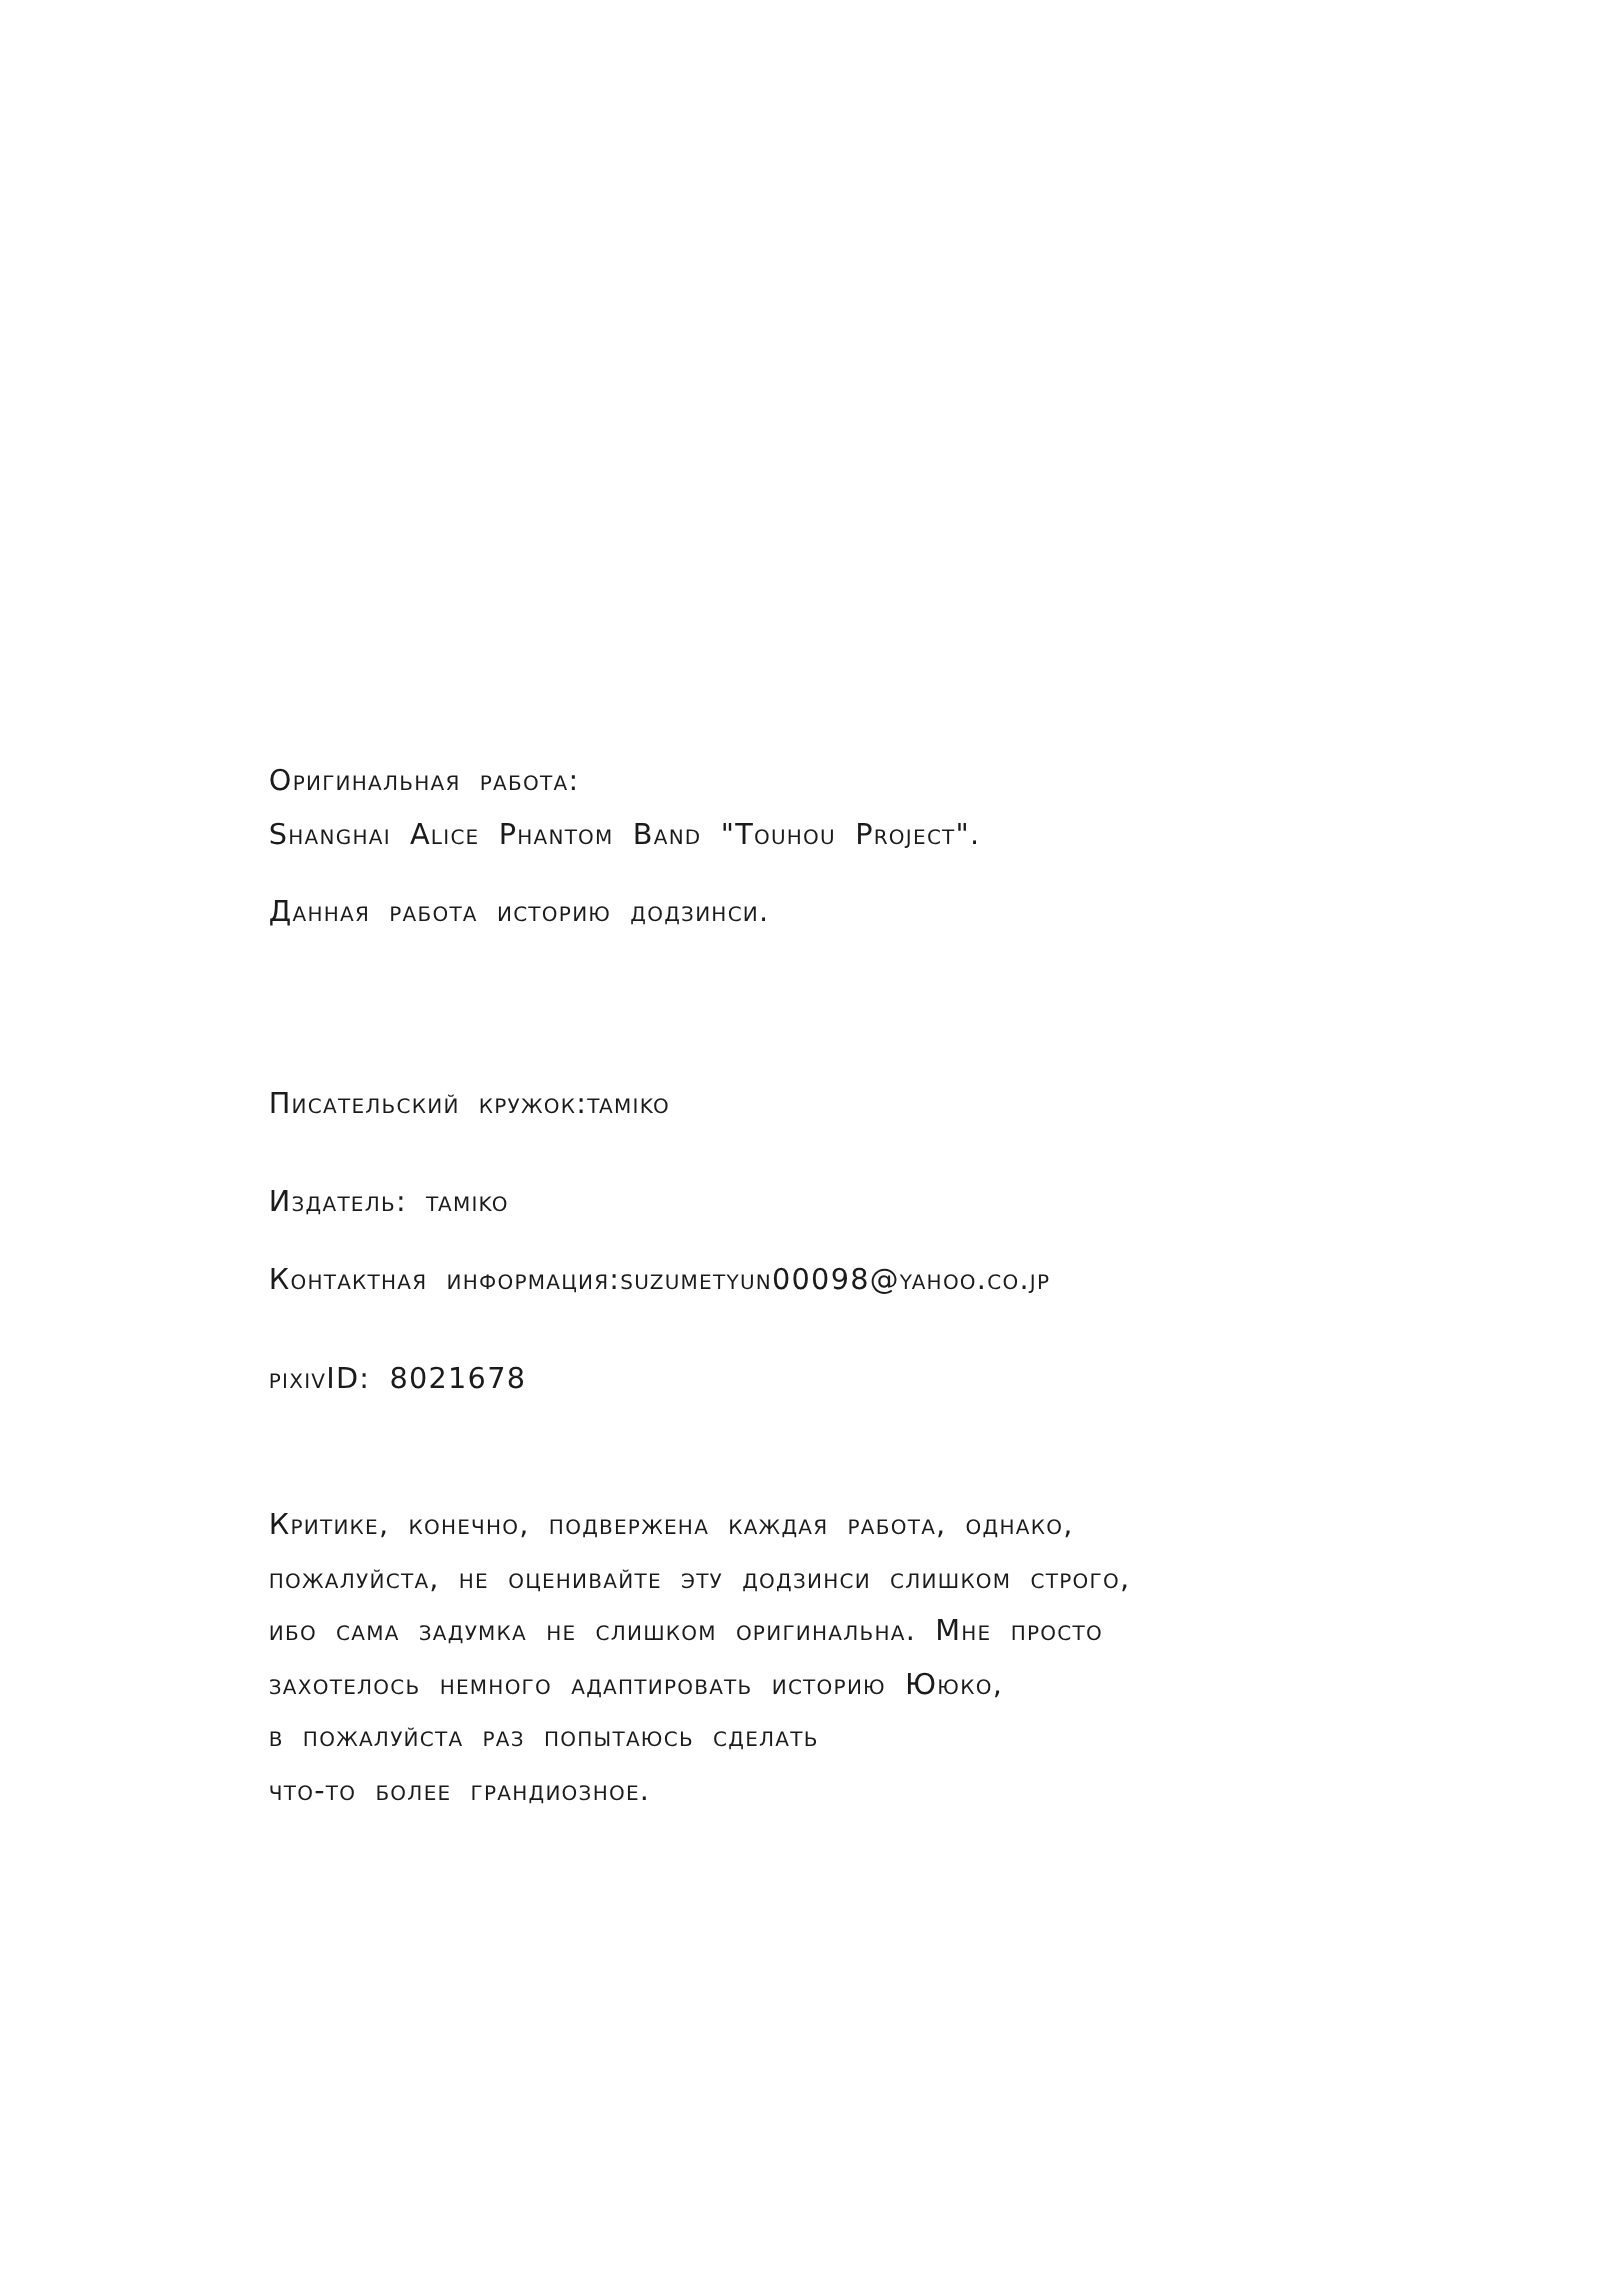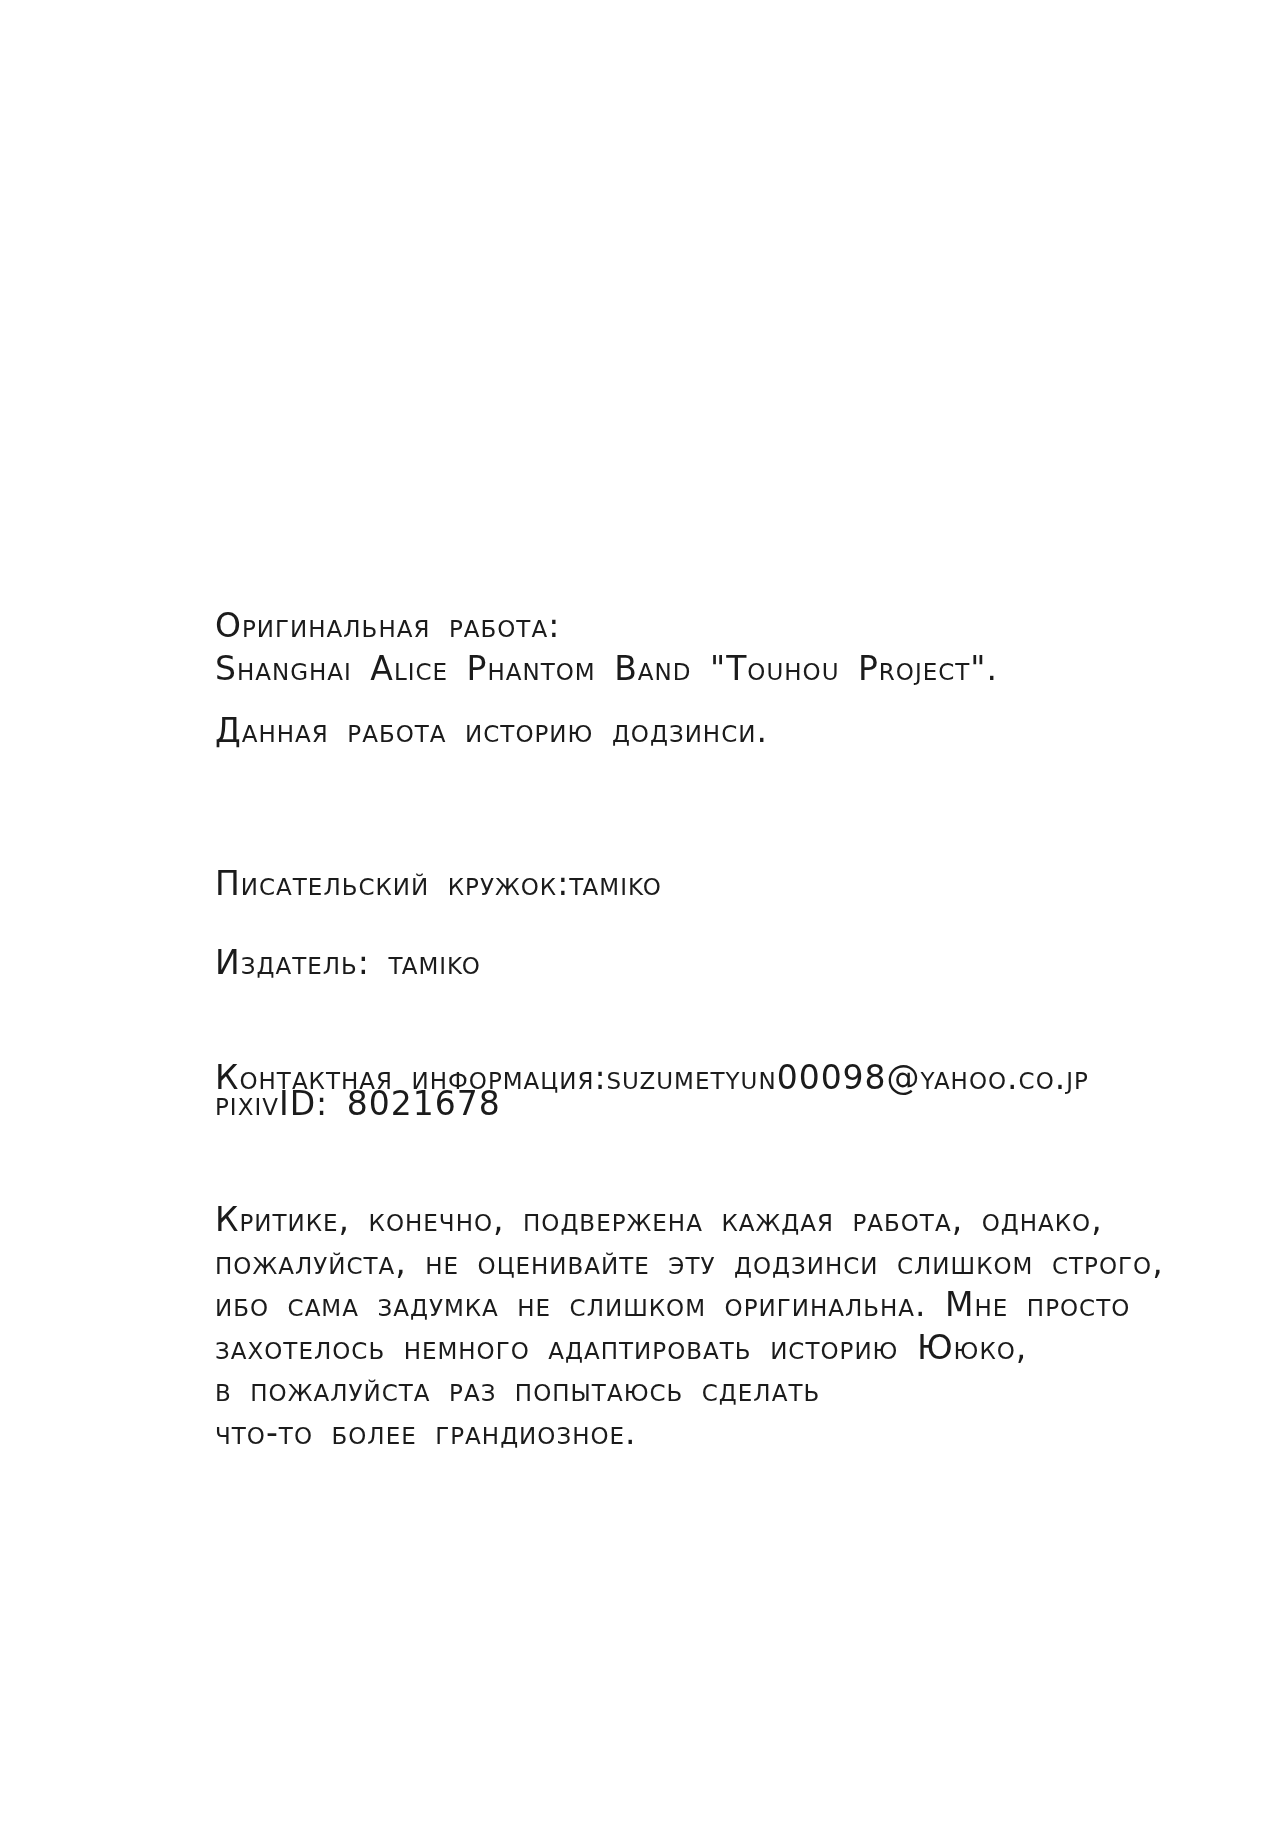--- a/index.html
+++ b/index.html
@@ -14,31 +14,31 @@
     background: #ffffff;
     overflow: hidden;
     font-family: "DejaVu Sans", sans-serif;
     color: #1b1b1b;
   }
   
   .tb {
     position: absolute;
     left: 215px;
     font-variant: small-caps;
-    font-size: 33px;
+    font-size: 23px;
     line-height: 43px;
     letter-spacing: 1px;
     word-spacing: 7px;
     white-space: nowrap;
   }
   .block-original  { top: 604px; }
   .block-doujin    { top: 709px; }
   .block-circle    { top: 862px; }
   .block-publisher { top: 941px; }
-  .block-contact   { top: 1056px; }
+  .block-contact   { top: 1003px; }
   .block-pixiv     { top: 1082px; }
   .block-afterword { top: 1199px; line-height: 42.6px; }
 </style>
 </head>
 <body>
 
 <div class="page">
 
   <div class="tb block-original">
     <div class="line">Оригинальная работа:</div>

